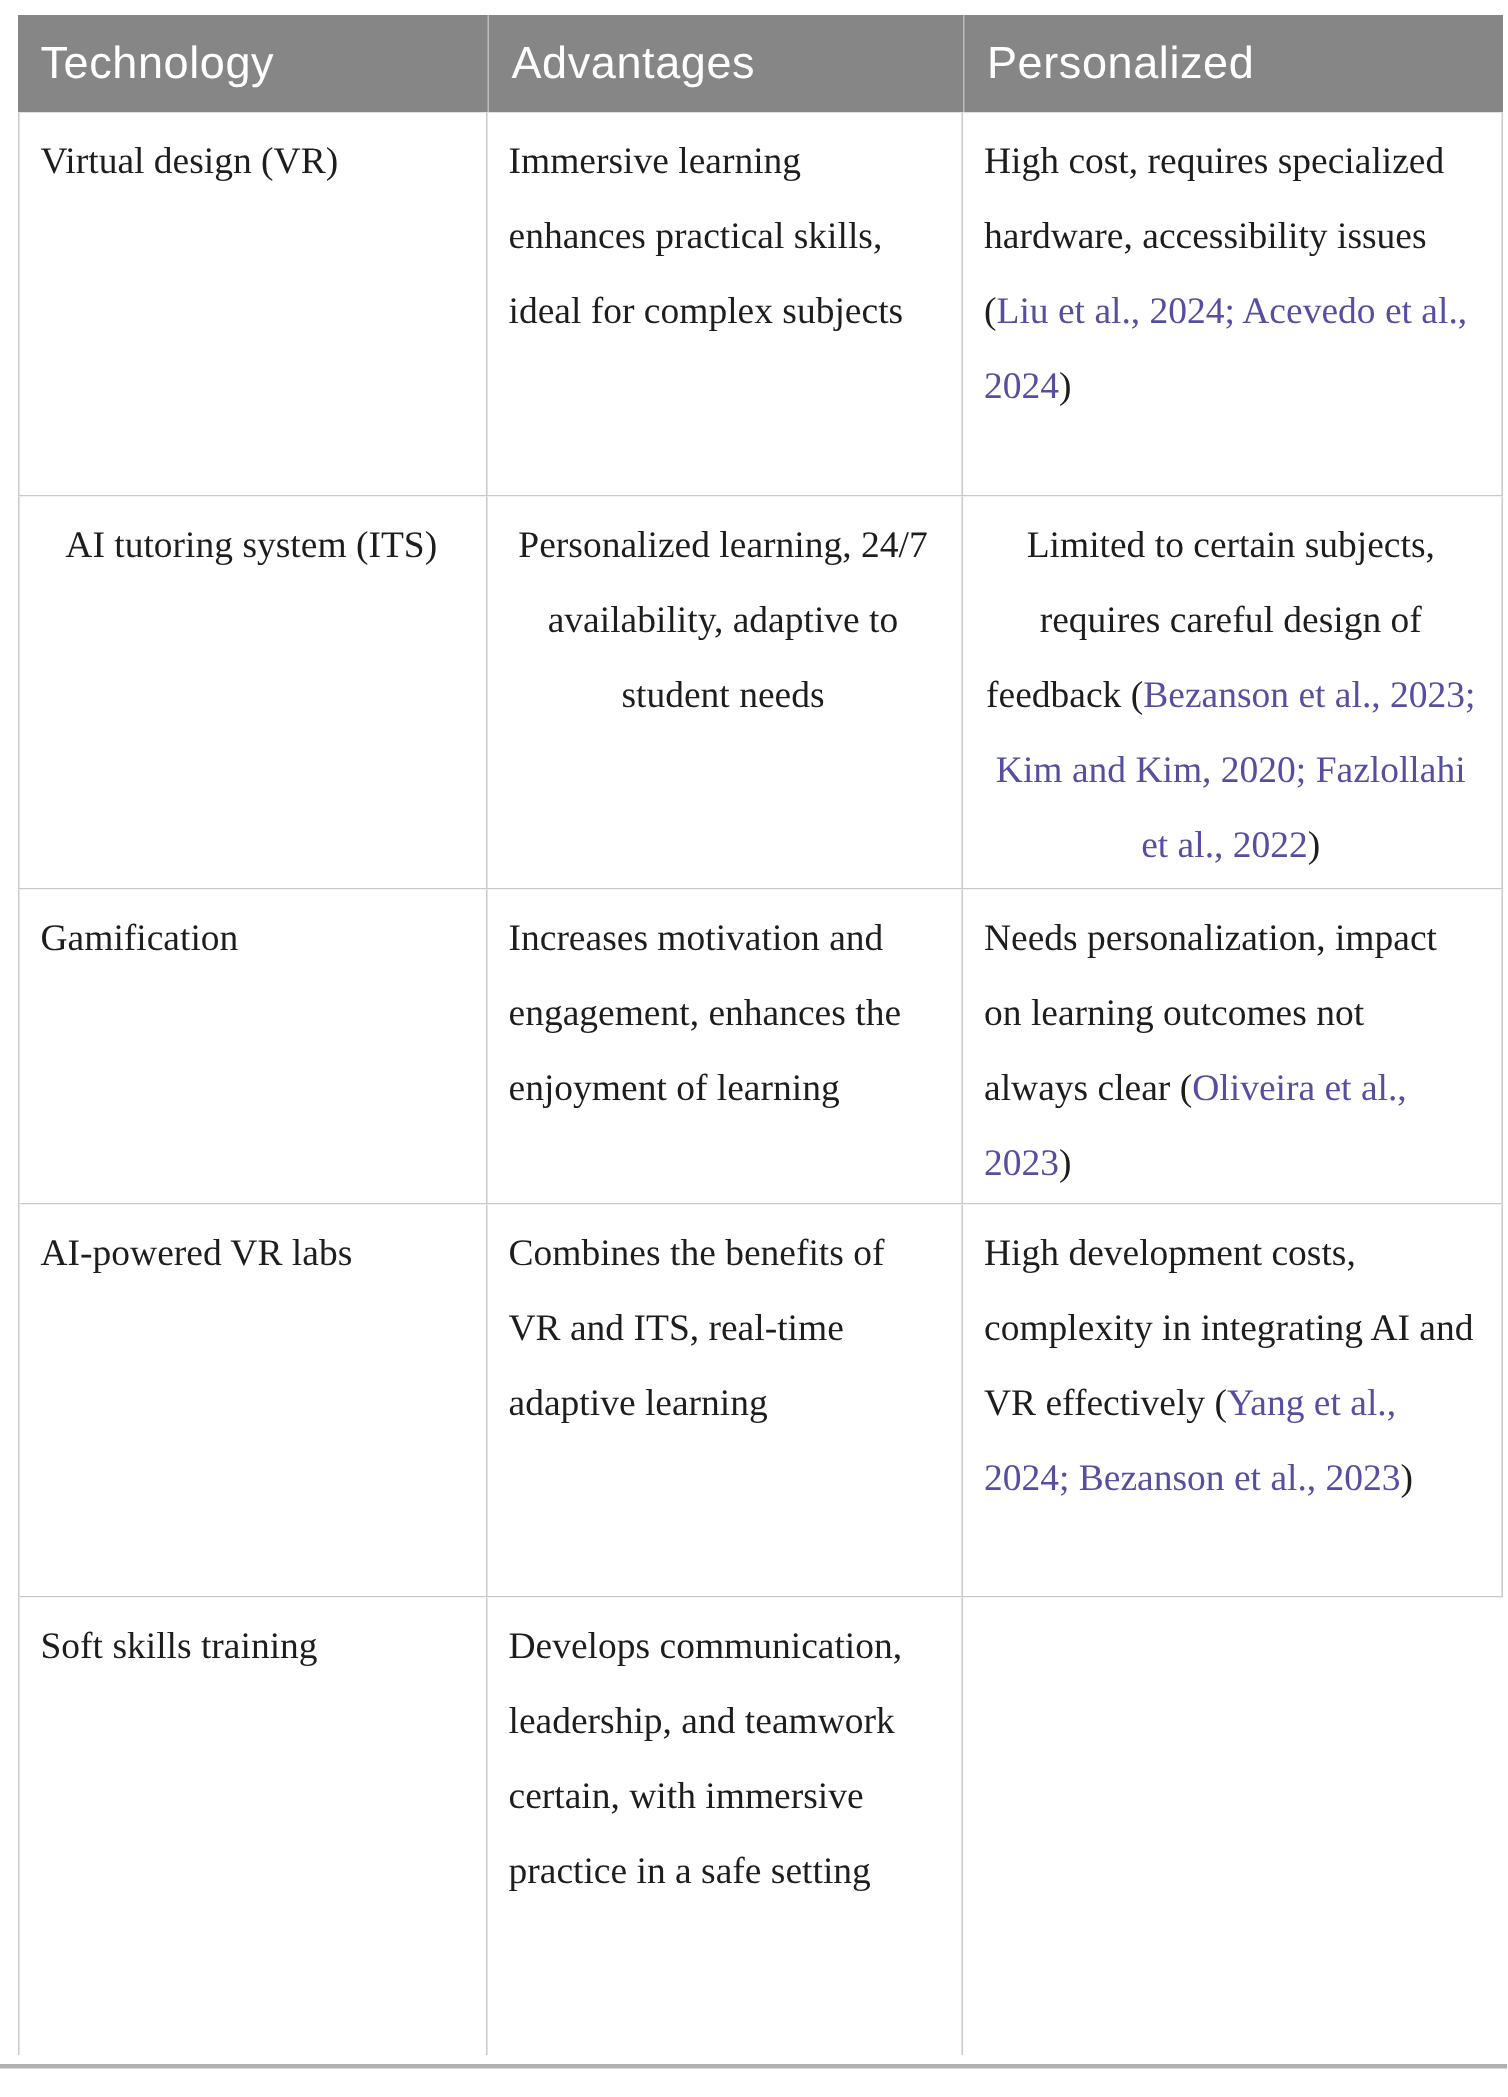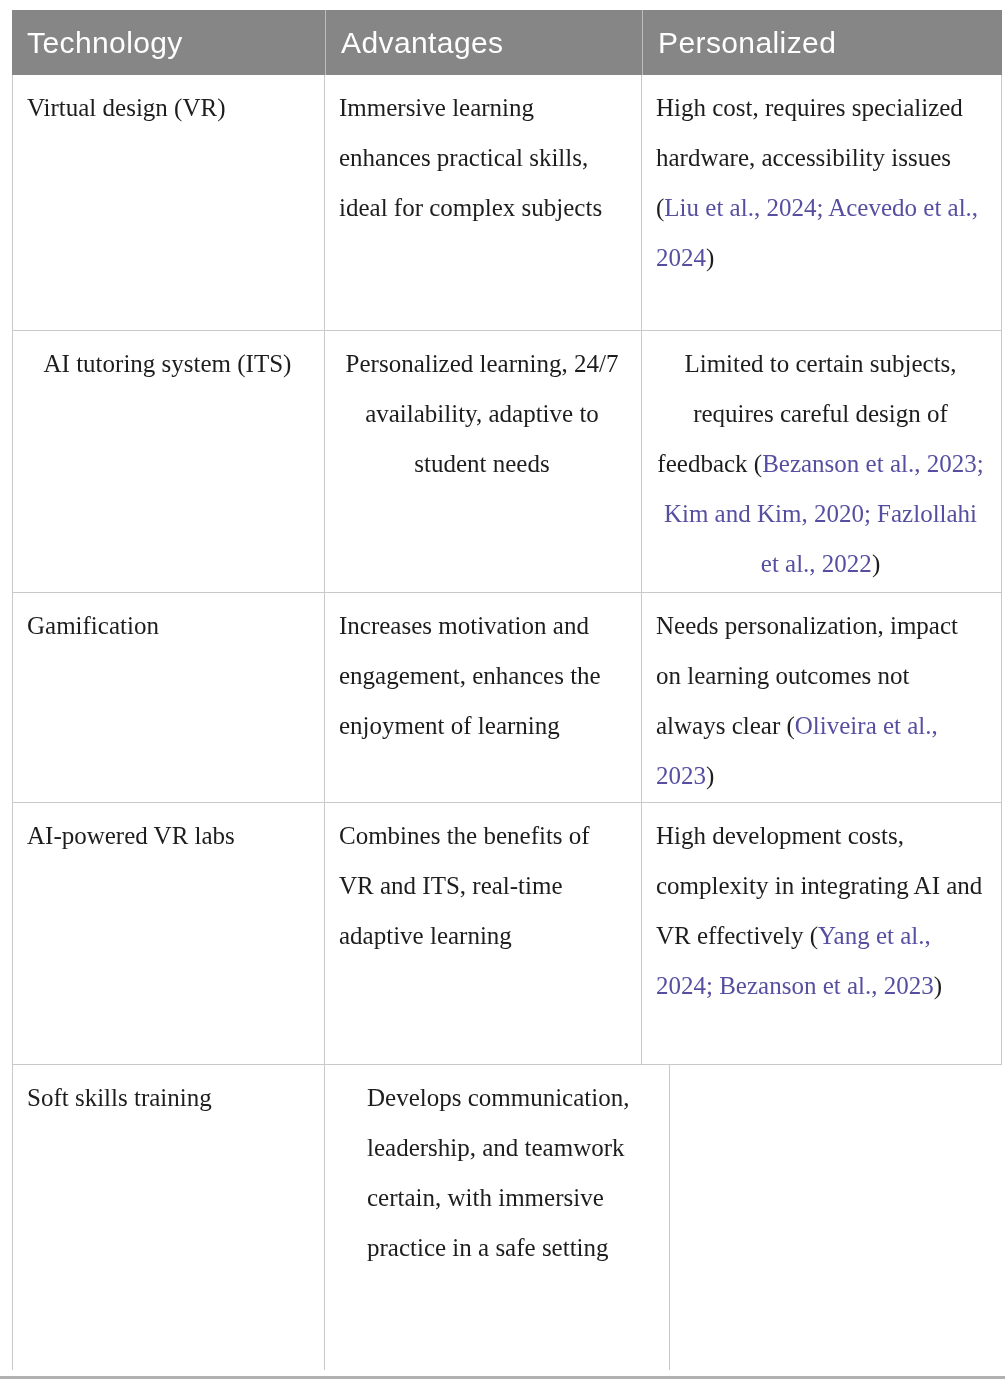--- a/index.html
+++ b/index.html
@@ -56,21 +56,21 @@
     border-right: 1px solid var(--border, #c9c9c9);
   }
   .td.c1 { border-left: 1px solid var(--border, #c9c9c9); }
   .c1 { width: 313px; }
   .c2 { width: 317px; }
   .c3 { width: 360px; }
   .r1 { min-height: 256px; }
   .r2 { min-height: 262px; text-align: center; }
   .r3 { min-height: 210px; }
   .r4 { min-height: 262px; }
-  .r5 { min-height: 305px; gap: 28px; }
+  .r5 { min-height: 305px; }
   .cite-link {
     color: var(--citation-link, #564fa1);
     cursor: pointer;
   }
   .bottom-rule {
     position: absolute;
     left: 0;
     top: 1376px;
     width: 1005px;
     height: 3px;

